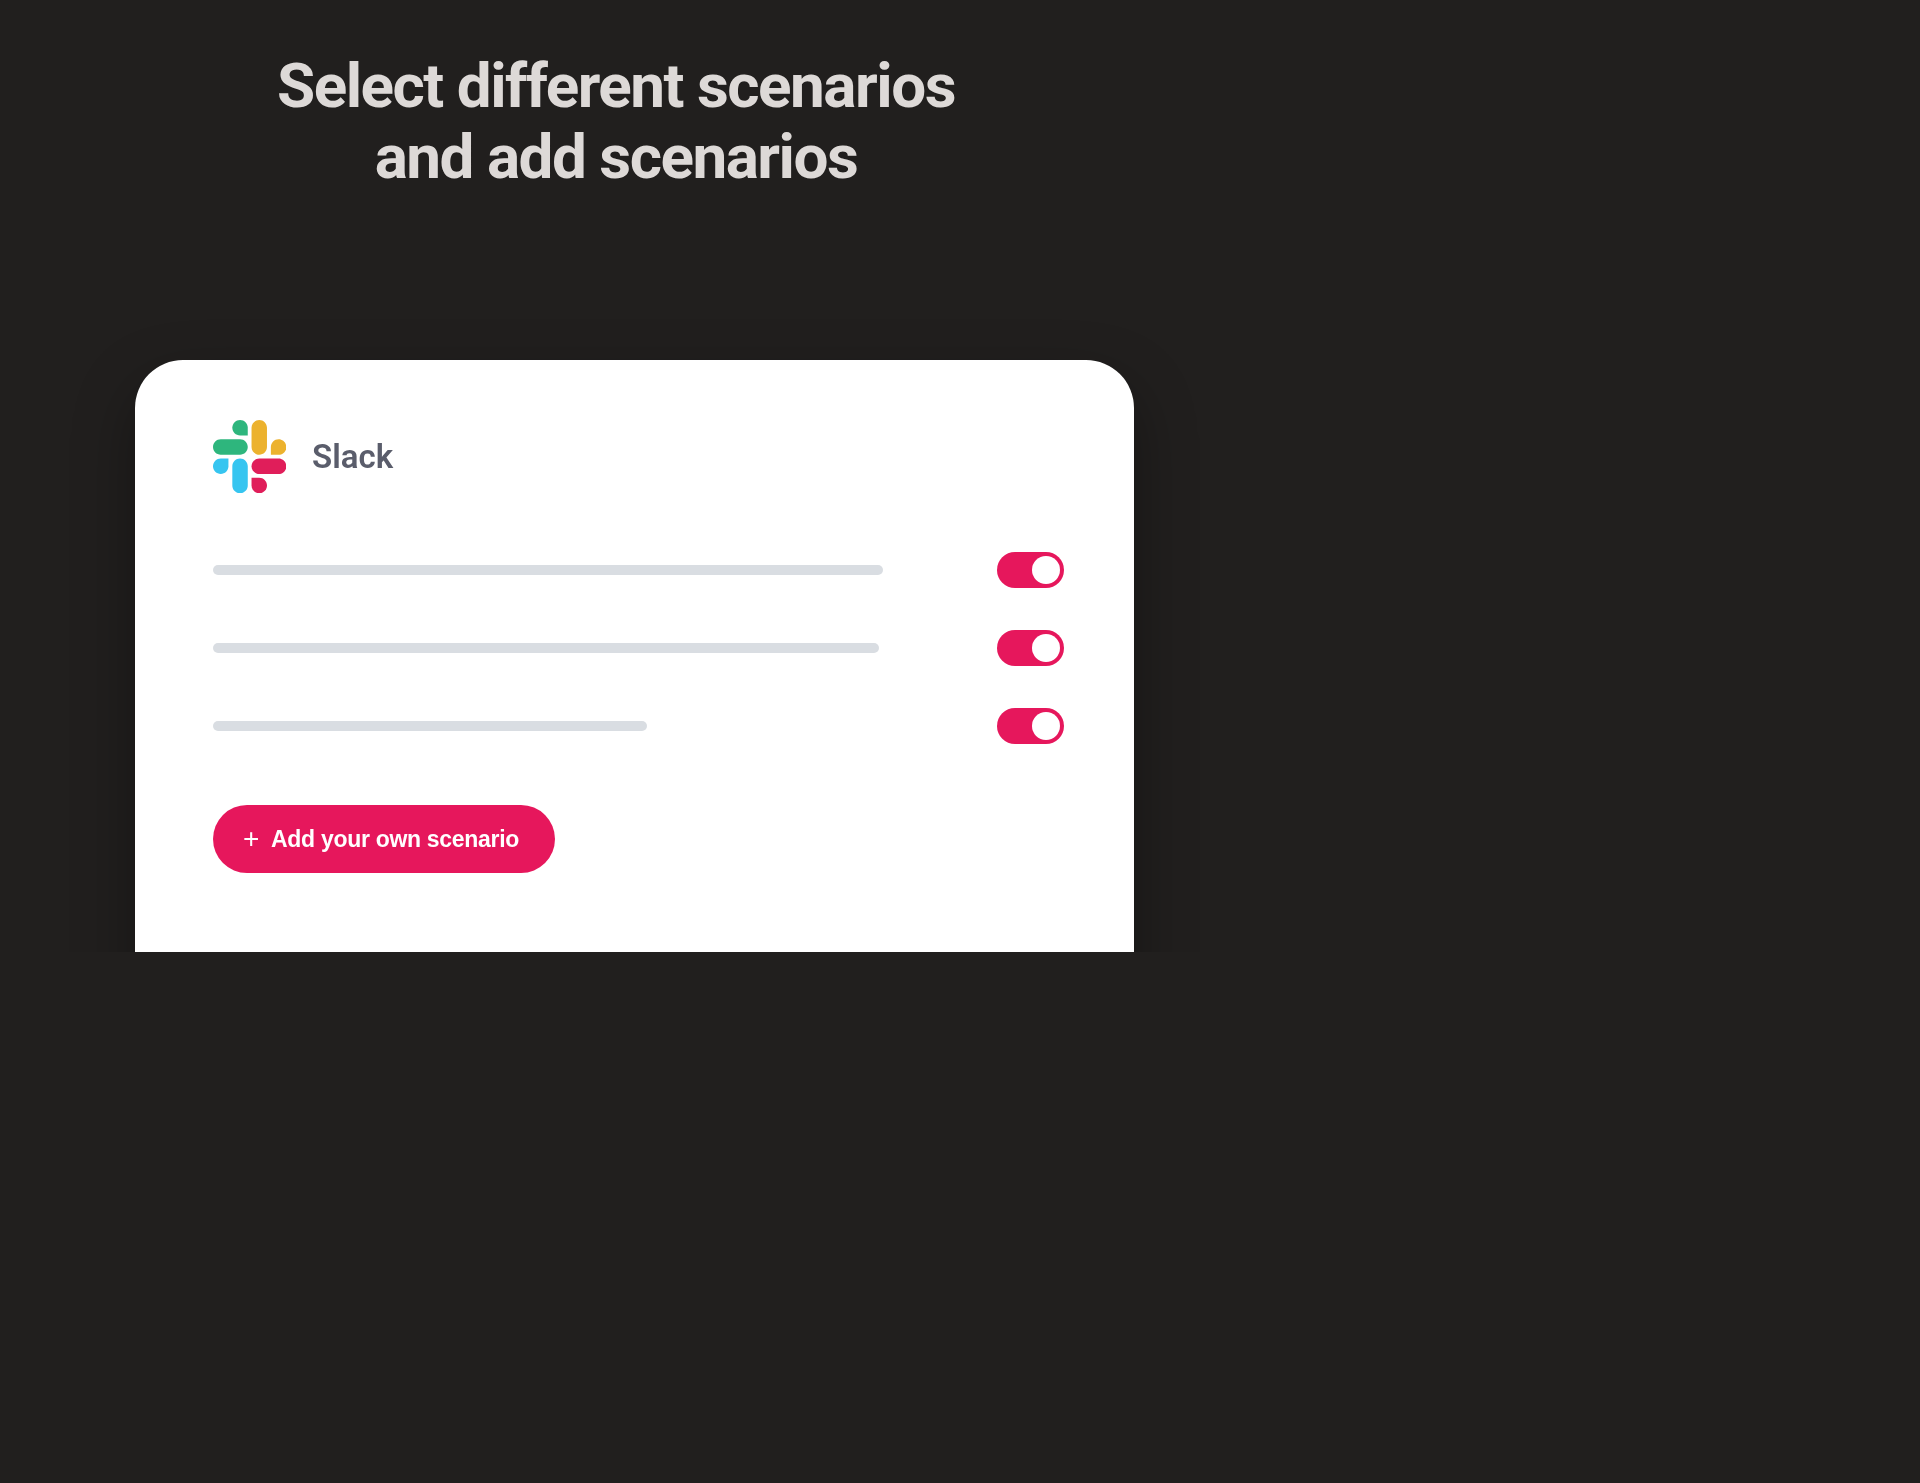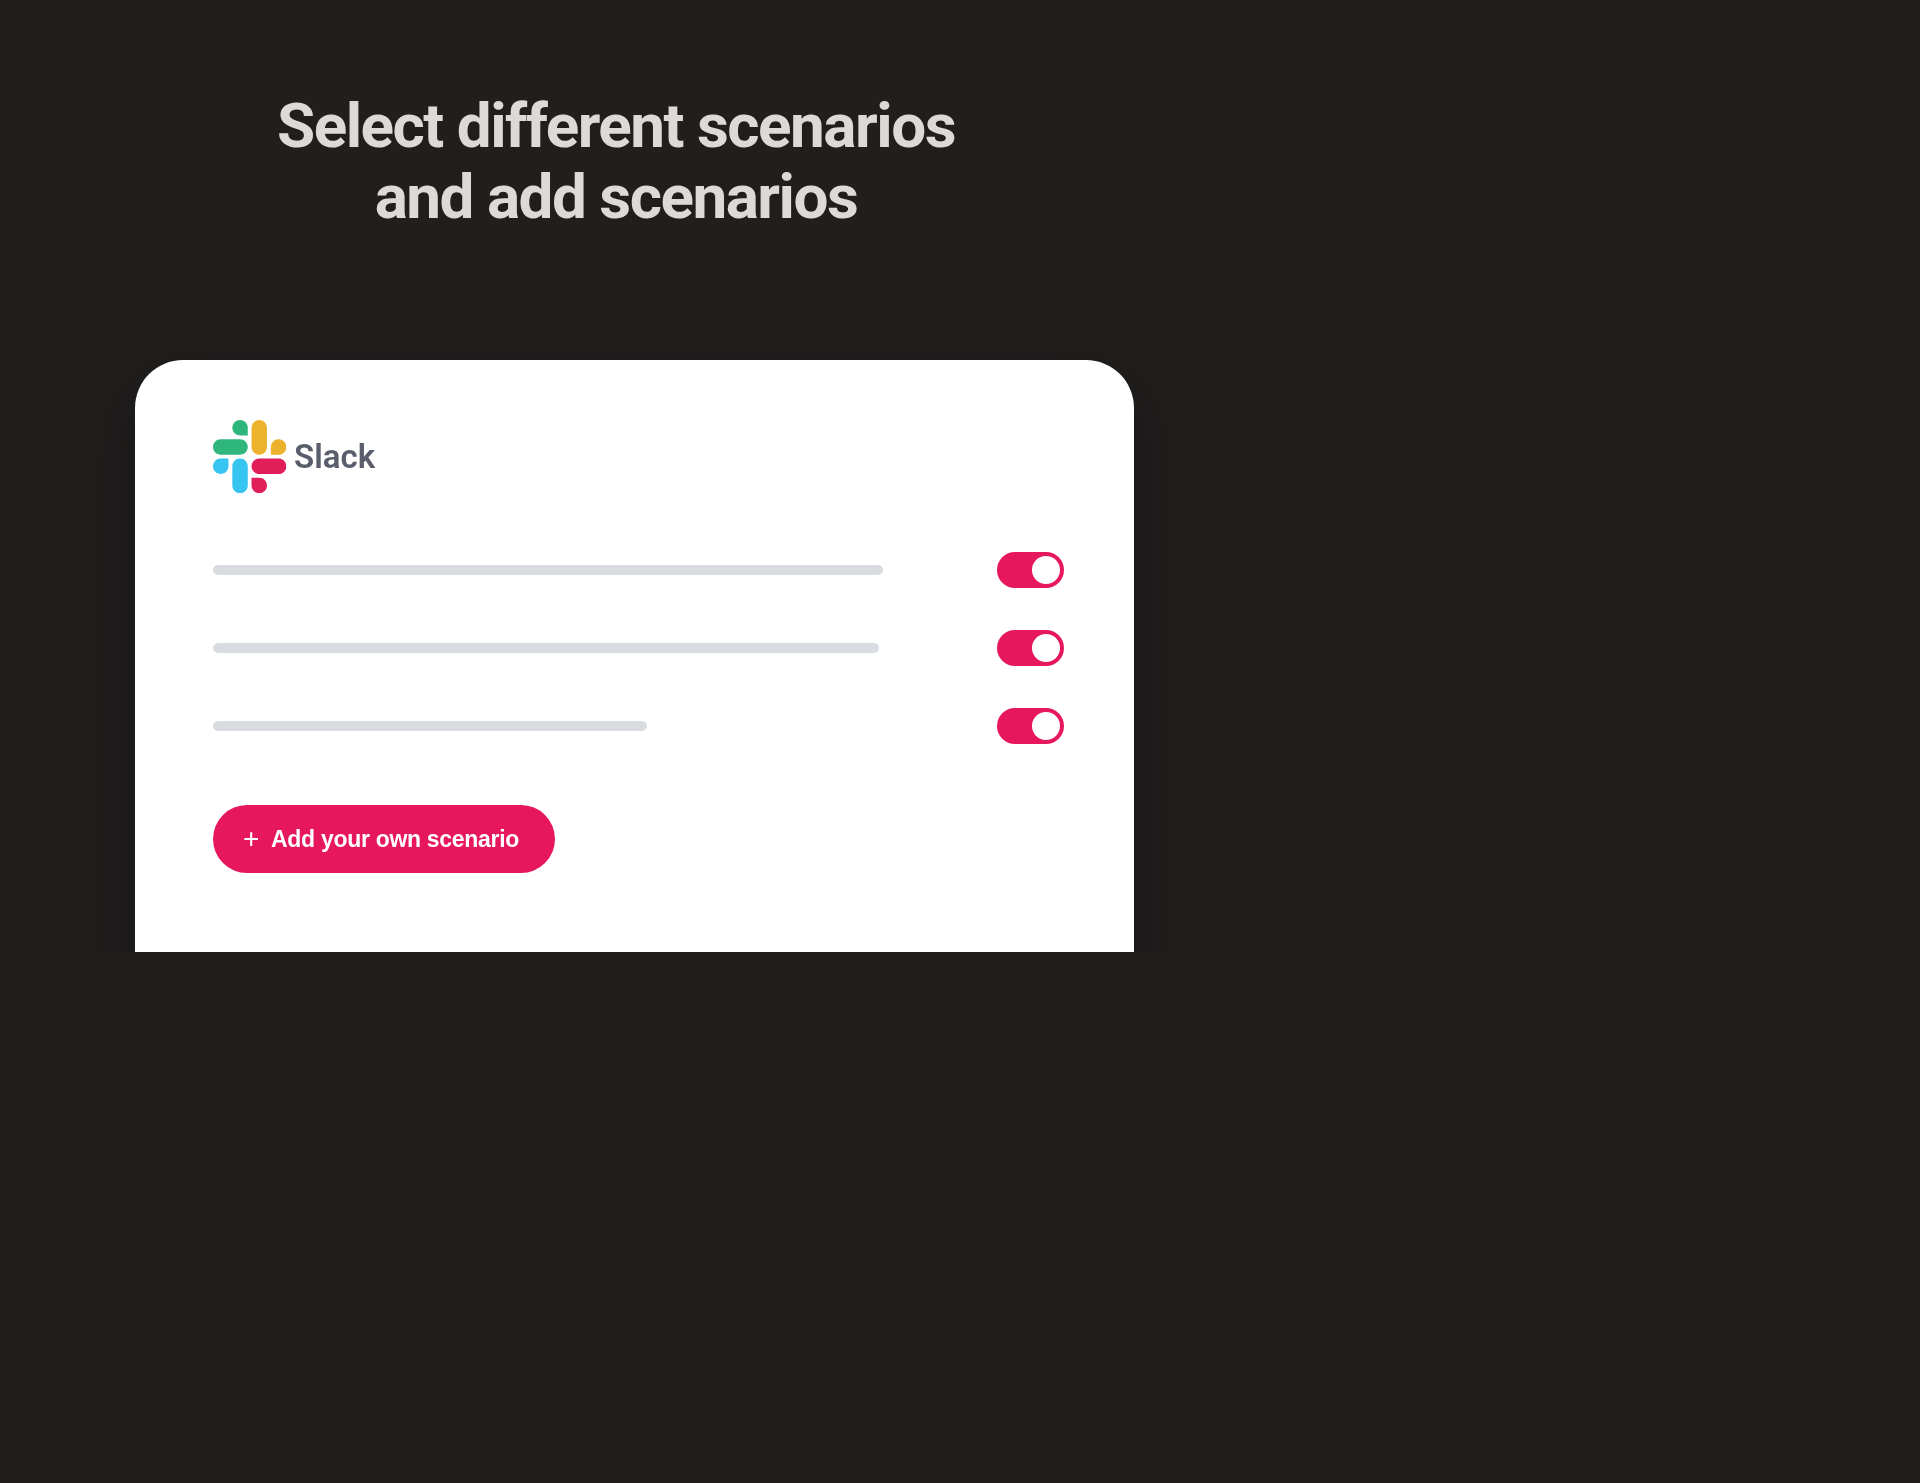--- a/index.html
+++ b/index.html
@@ -15,37 +15,37 @@
       overflow: hidden;
       position: relative;
     }
     .header-title {
       text-align: center;
       color: #ddd9d7;
       font-size: 62px;
       font-weight: 700;
       letter-spacing: -1.5px;
       line-height: 1.15;
-      padding-top: 90px;
+      padding-top: 50px;
     }
     .card {
       position: absolute;
       top: 360px;
       left: 135px;
       width: 999px;
       height: 700px;
       background: #ffffff;
       border-radius: 48px;
       box-shadow: 0 25px 60px rgba(0,0,0,0.35);
       padding: 60px 70px 0 78px;
     }
     .app-row {
       display: flex;
       align-items: center;
-      gap: 8px;
+      gap: 26px;
       margin-bottom: 38px;
     }
     .slack-icon {
       width: 73px;
       height: 73px;
       display: block;
     }
     .app-name {
       font-size: 33px;
       font-weight: 600;

